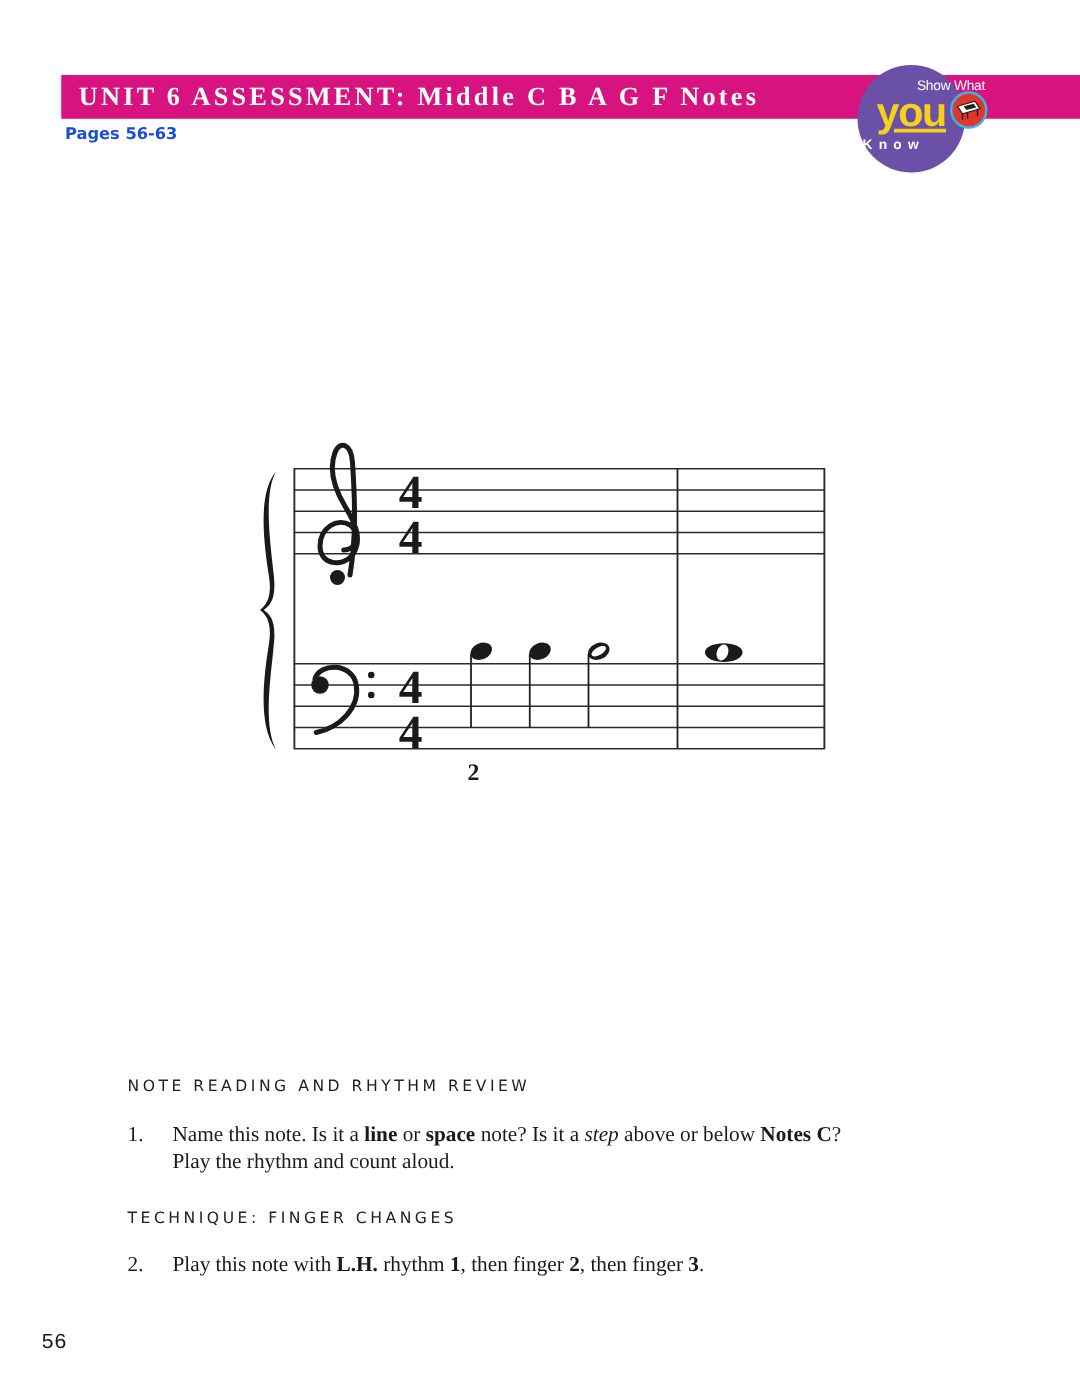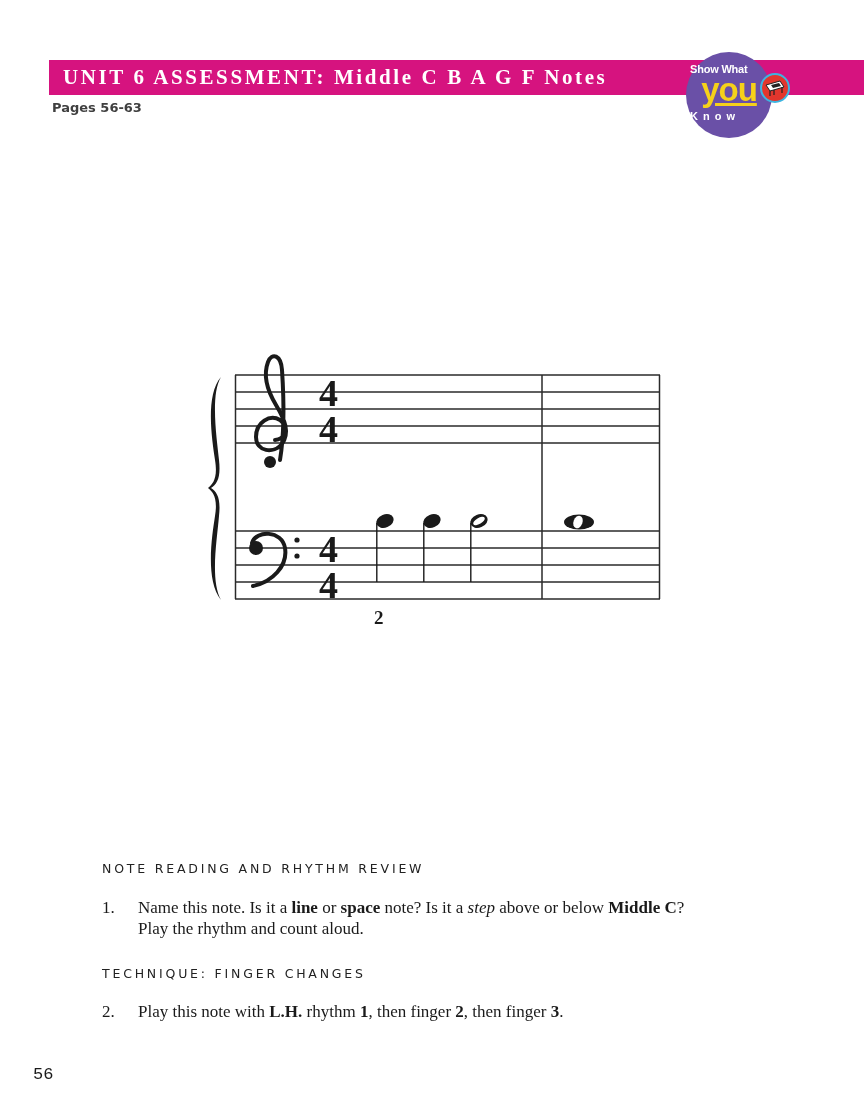--- a/index.html
+++ b/index.html
@@ -1,21 +1,21 @@
 <!DOCTYPE html>
 <html><head>
   <meta charset="utf-8">
   <style>
     html, body { margin: 0; padding: 0; background: #ffffff; }
     body { width: 864px; height: 1118px; position: relative; overflow: hidden; font-family: "Liberation Serif", serif; color: #1a1a1a; }
     .banner { position: absolute; left: 49px; top: 60px; width: 816px; height: 35px; background: #d6137f; }
     .banner-title { position: absolute; left: 14px; top: 5px; font-family: "Liberation Serif", serif; font-weight: bold; font-size: 21px; letter-spacing: 2.6px; color: #ffffff; white-space: nowrap; }
-    .pages { position: absolute; left: 52px; top: 100px; font-family: "DejaVu Sans", sans-serif; font-weight: bold; font-size: 13px; color: #404040; }
+    .pages { position: absolute; left: 52px; top: 100px; font-family: "DejaVu Sans", sans-serif; font-weight: bold; font-size: 13px; color: #1d4ed8; }
     .badge { position: absolute; left: 686px; top: 52px; width: 86px; height: 86px; border-radius: 50%; background: #6a50a7; }
-    .badge-show { position: absolute; left: 4px; top: 11px; width: 86px; text-align: left; font-family: "Liberation Sans", sans-serif; font-weight: bold; font-size: 11px; color: #ffffff; letter-spacing: -0.2px; }
+    .badge-show { position: absolute; left: 16px; top: 11px; width: 86px; text-align: right; font-family: "Liberation Sans", sans-serif; font-weight: normal; font-size: 11px; color: #ffffff; letter-spacing: -0.2px; }
     .badge-you { position: absolute; left: 0; top: 19px; width: 86px; text-align: center; font-family: "Liberation Sans", sans-serif; font-weight: bold; font-size: 33px; color: #f6d11a; letter-spacing: -1px; text-decoration: underline; }
     .badge-know { position: absolute; left: 0; top: 58px; width: 86px; font-family: "Liberation Sans", sans-serif; font-weight: bold; font-size: 11px; color: #ffffff; letter-spacing: 5px; padding-left: 4px; box-sizing: border-box; }
     .piano-disc { position: absolute; left: 760px; top: 73px; width: 30px; height: 30px; border-radius: 50%; background: #e2362d; border: 2px solid #3db4e0; box-sizing: border-box; }
     .music { position: absolute; left: 0; top: 0; }
     .section-heading { position: absolute; left: 102px; font-family: "DejaVu Sans", sans-serif; font-size: 12.5px; letter-spacing: 2.8px; color: #222; white-space: nowrap; text-align: right; }
     .item { position: absolute; left: 102px; font-family: "Liberation Serif", serif; font-size: 17px; line-height: 21px; color: #1a1a1a; }
     .item-num { position: absolute; left: 0; top: 0; }
     .item-text { position: absolute; left: 36px; top: 0; white-space: nowrap; }
     .page-number { position: absolute; left: 33px; top: 1065px; font-family: Liberation Mono, monospace; font-size: 17px; color: #1a1a1a; }
   </style>
@@ -107,21 +107,21 @@
     <ellipse cx="578" cy="522" rx="4.5" ry="6.5" transform="rotate(20 578 522)" fill="#ffffff"></ellipse>
   </g>
 
   <text x="374" y="624" font-family="Liberation Serif, serif" font-weight="bold" font-size="19" fill="#1a1a1a">2</text>
 </svg>
 
 <div class="section-heading" style="top:861px;">NOTE READING AND RHYTHM REVIEW</div>
 <div class="item" style="top:897px;">
   <span class="item-num">1.</span>
   <span class="item-text">
-    <span>Name this note. Is it a </span><b>line</b><span> or </span><b>space</b><span> note? Is it a </span><i>step</i><span> above or below </span><b>Middle C</b><span>?</span>
+    <span>Name this note. Is it a </span><b>line</b><span> or </span><b>space</b><span> note? Is it a </span><i>step</i><span> above or below </span><b>Notes C</b><span>?</span>
   </span>
   <span class="item-text" style="top:21px;">Play the rhythm and count aloud.</span>
 </div>
 
 <div class="section-heading" style="top:966px;">TECHNIQUE: FINGER CHANGES</div>
 <div class="item" style="top:1001px;">
   <span class="item-num">2.</span>
   <span class="item-text">
     <span>Play this note with </span><b>L.H.</b><span> rhythm </span><b>1</b><span>, then finger </span><b>2</b><span>, then finger </span><b>3</b><span>.</span>
   </span>

